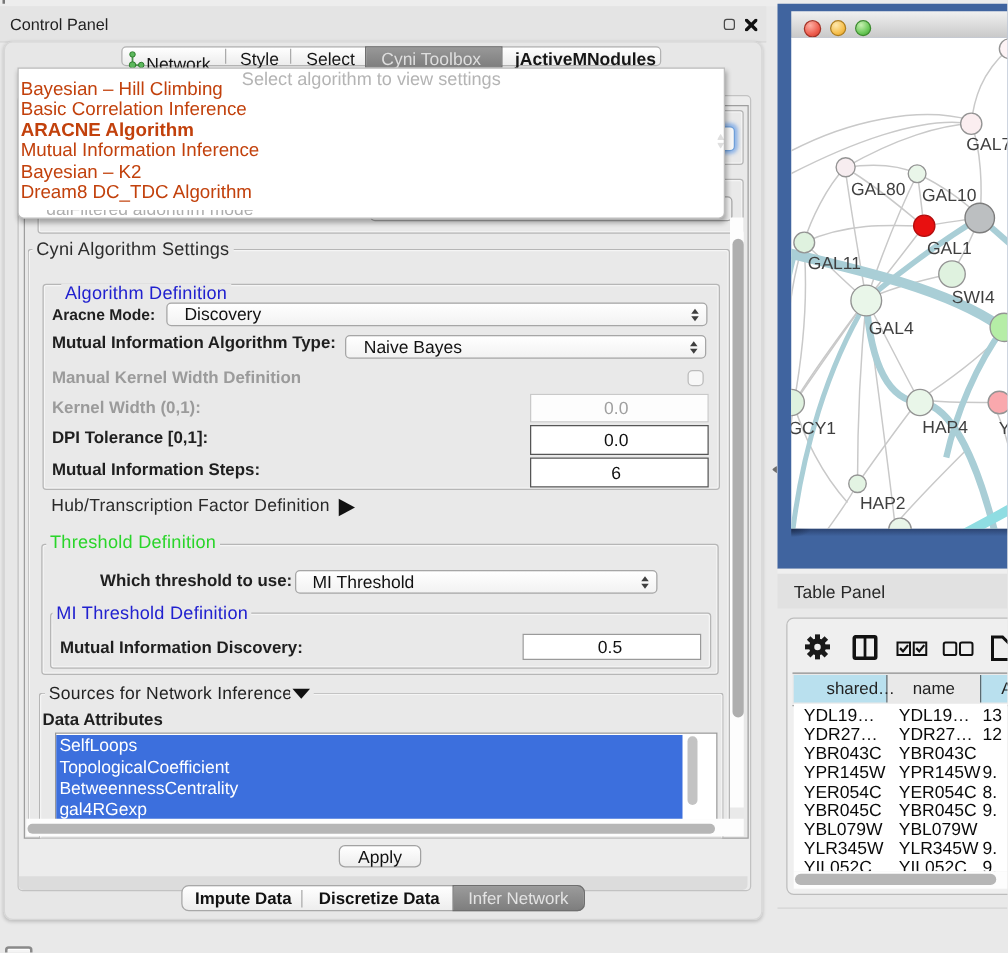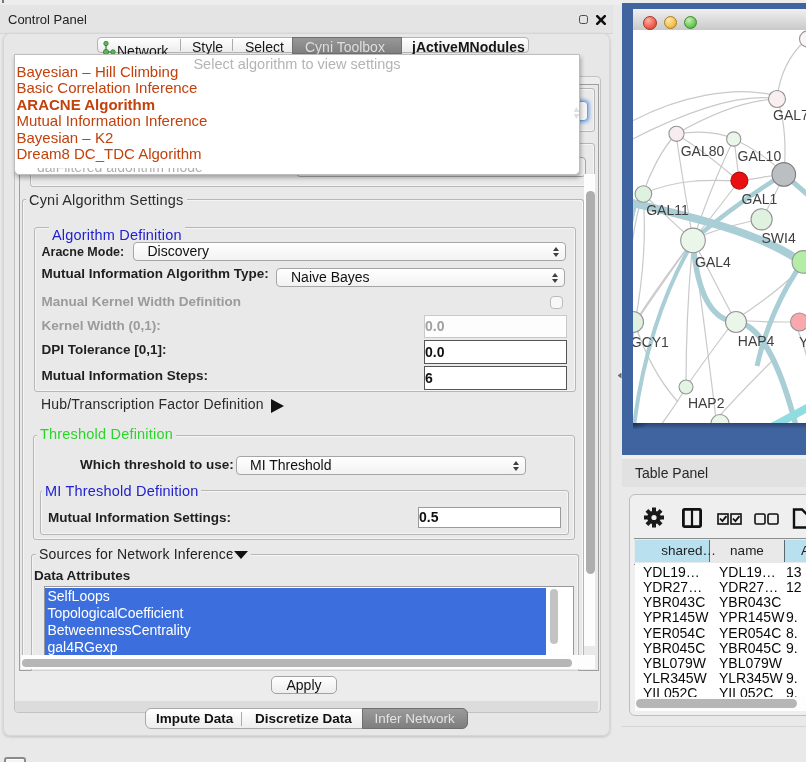--- a/index.html
+++ b/index.html
@@ -12,21 +12,21 @@
          border:1px solid #a6a6a6;border-radius:4px;height:16.5px;
          font-size:14px;color:#111;line-height:16.5px;padding-left:14px;}
   .ud{position:absolute;right:6px;top:2.5px;width:6px;height:12px;}
   .ud:before{content:"";position:absolute;left:0;top:1px;
       border-left:3px solid transparent;border-right:3px solid transparent;
       border-bottom:4.5px solid #3f3f3f;}
   .ud:after{content:"";position:absolute;left:0;bottom:1px;
       border-left:3px solid transparent;border-right:3px solid transparent;
       border-top:4.5px solid #3f3f3f;}
   .field{position:absolute;background:#fff;border:1px solid #555;
-         font-size:14px;color:#111;text-align:left;padding-right:5px;font-weight:bold;}
+         font-size:14px;color:#111;text-align:center;padding-right:5px;}
   .gbox{position:absolute;border:1px solid #b6b6b6;border-radius:3px;
         box-shadow:inset 0 0 0 1px rgba(255,255,255,.55);}
   .gtitle{position:absolute;background:#e9e9e9;padding:0 3px;font-size:14.5px;
         letter-spacing:.2px;}
 </style>
 </head>
 <body>
 
 <div class="abs" style="left:0;top:0;width:806px;height:5px;background:#ededed;"></div>
 <div class="abs" style="left:1.8px;top:0;width:2px;height:3px;background:#777;"></div>
@@ -97,21 +97,21 @@
 <div class="abs" style="left:271px;top:399px;width:0;height:0;border-top:7.5px solid transparent;border-bottom:7.5px solid transparent;border-left:13px solid #111;"></div>
 
 <div class="gbox" style="left:33px;top:435px;width:540px;height:103px;"></div>
 <div class="gtitle" style="left:37px;top:426px;color:#2ad52a;">Threshold Definition</div>
 
 <div class="lbl abs" style="left:80px;top:457px;">Which threshold to use:</div>
 <div class="combo" style="left:236px;top:456px;width:275px;padding-left:13px;">MI Threshold<span class="ud"></span></div>
 
 <div class="gbox" style="left:40px;top:490px;width:527px;height:43px;"></div>
 <div class="gtitle" style="left:42px;top:483px;color:#2121cf;">MI Threshold Definition</div>
-<div class="lbl abs" style="left:48px;top:510px;">Mutual Information Settings:</div>
+<div class="lbl abs" style="left:48px;top:510px;">Mutual Information Discovery:</div>
 <div class="field" style="left:418px;top:507px;width:138px;height:19px;line-height:19px;border:1px solid #9a9a9a;padding-right:3px;">0.5</div>
 
 <div class="gbox" style="left:31px;top:554px;width:546px;height:116px;border-radius:3px 3px 0 0;border-bottom:none;"></div>
 <div class="gtitle" style="left:36px;top:546px;color:#222;font-size:14px;">Sources for Network Inference</div>
 <div class="abs" style="left:232px;top:553px;width:19px;height:3px;background:#e9e9e9;"></div>
 <div class="abs" style="left:234px;top:550.5px;width:0;height:0;border-left:7px solid transparent;border-right:7px solid transparent;border-top:8.5px solid #111;"></div>
 <div class="lbl abs" style="left:34px;top:568px;">Data Attributes</div>
 
 <div class="abs" style="left:44px;top:586px;width:528px;height:70px;background:#fff;border:1px solid #989898;"></div>
 <div class="abs" style="left:45px;top:587.5px;width:500.5px;height:68.5px;background:#3c6fdd;"></div>

